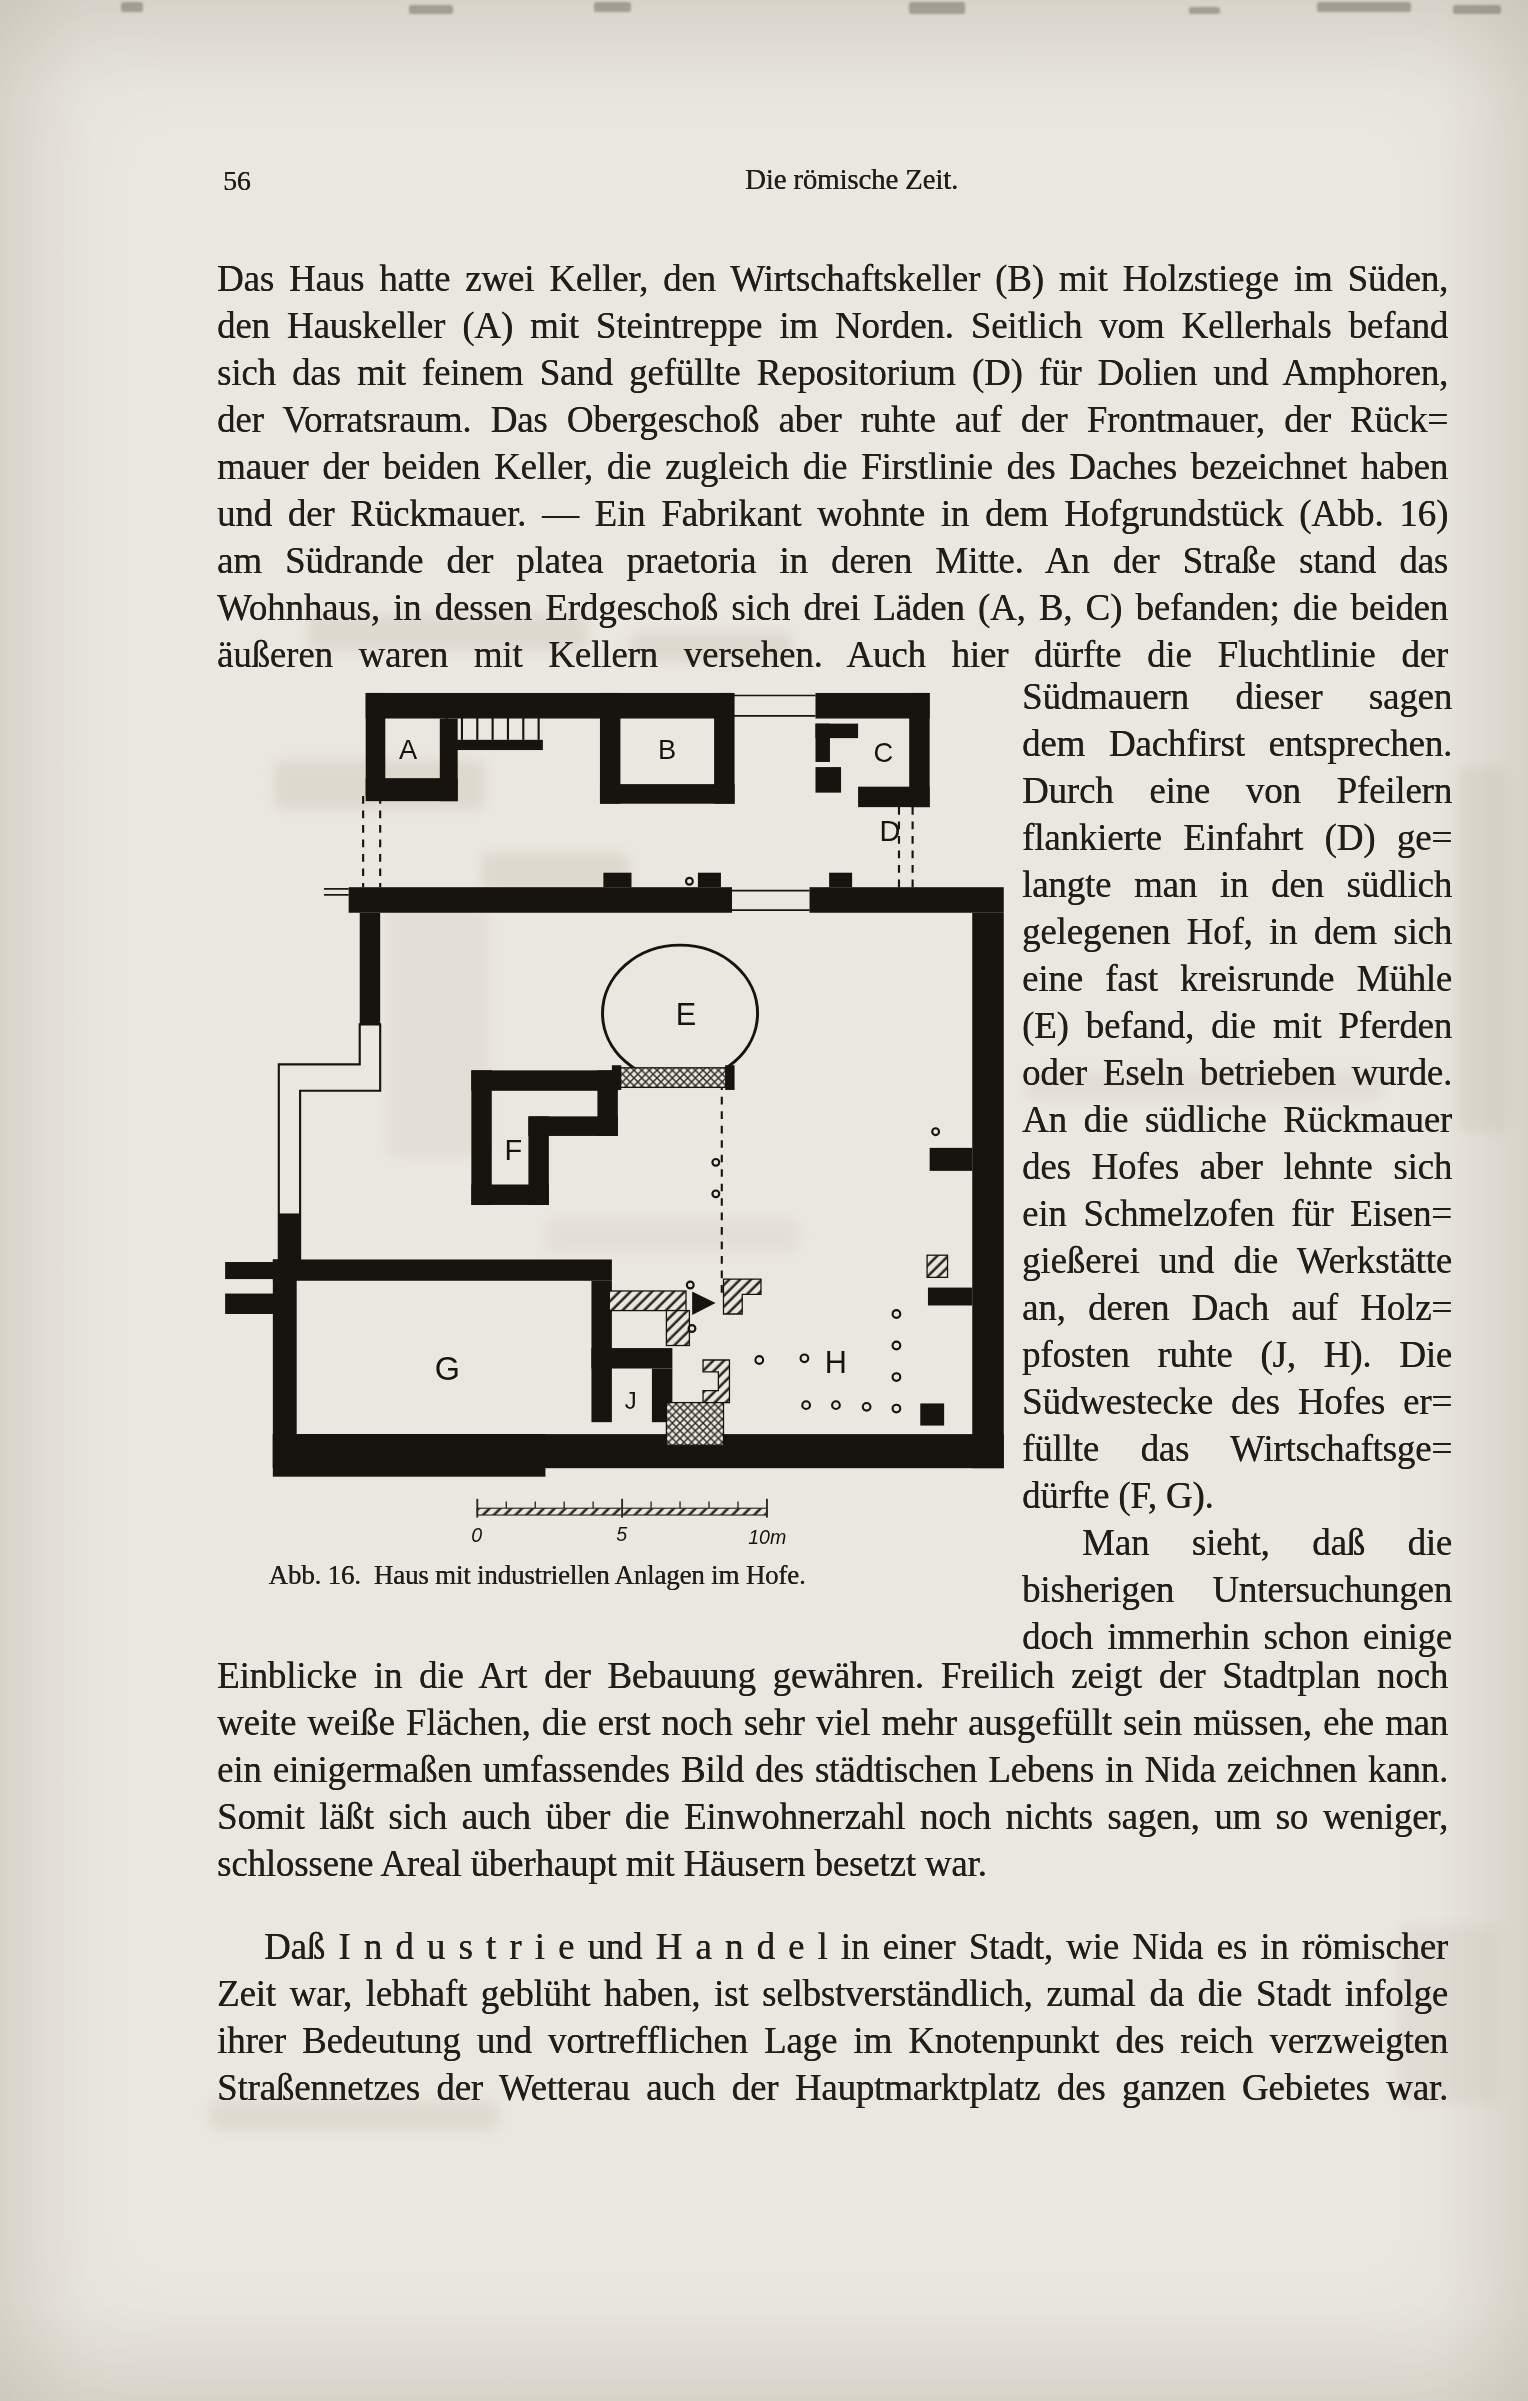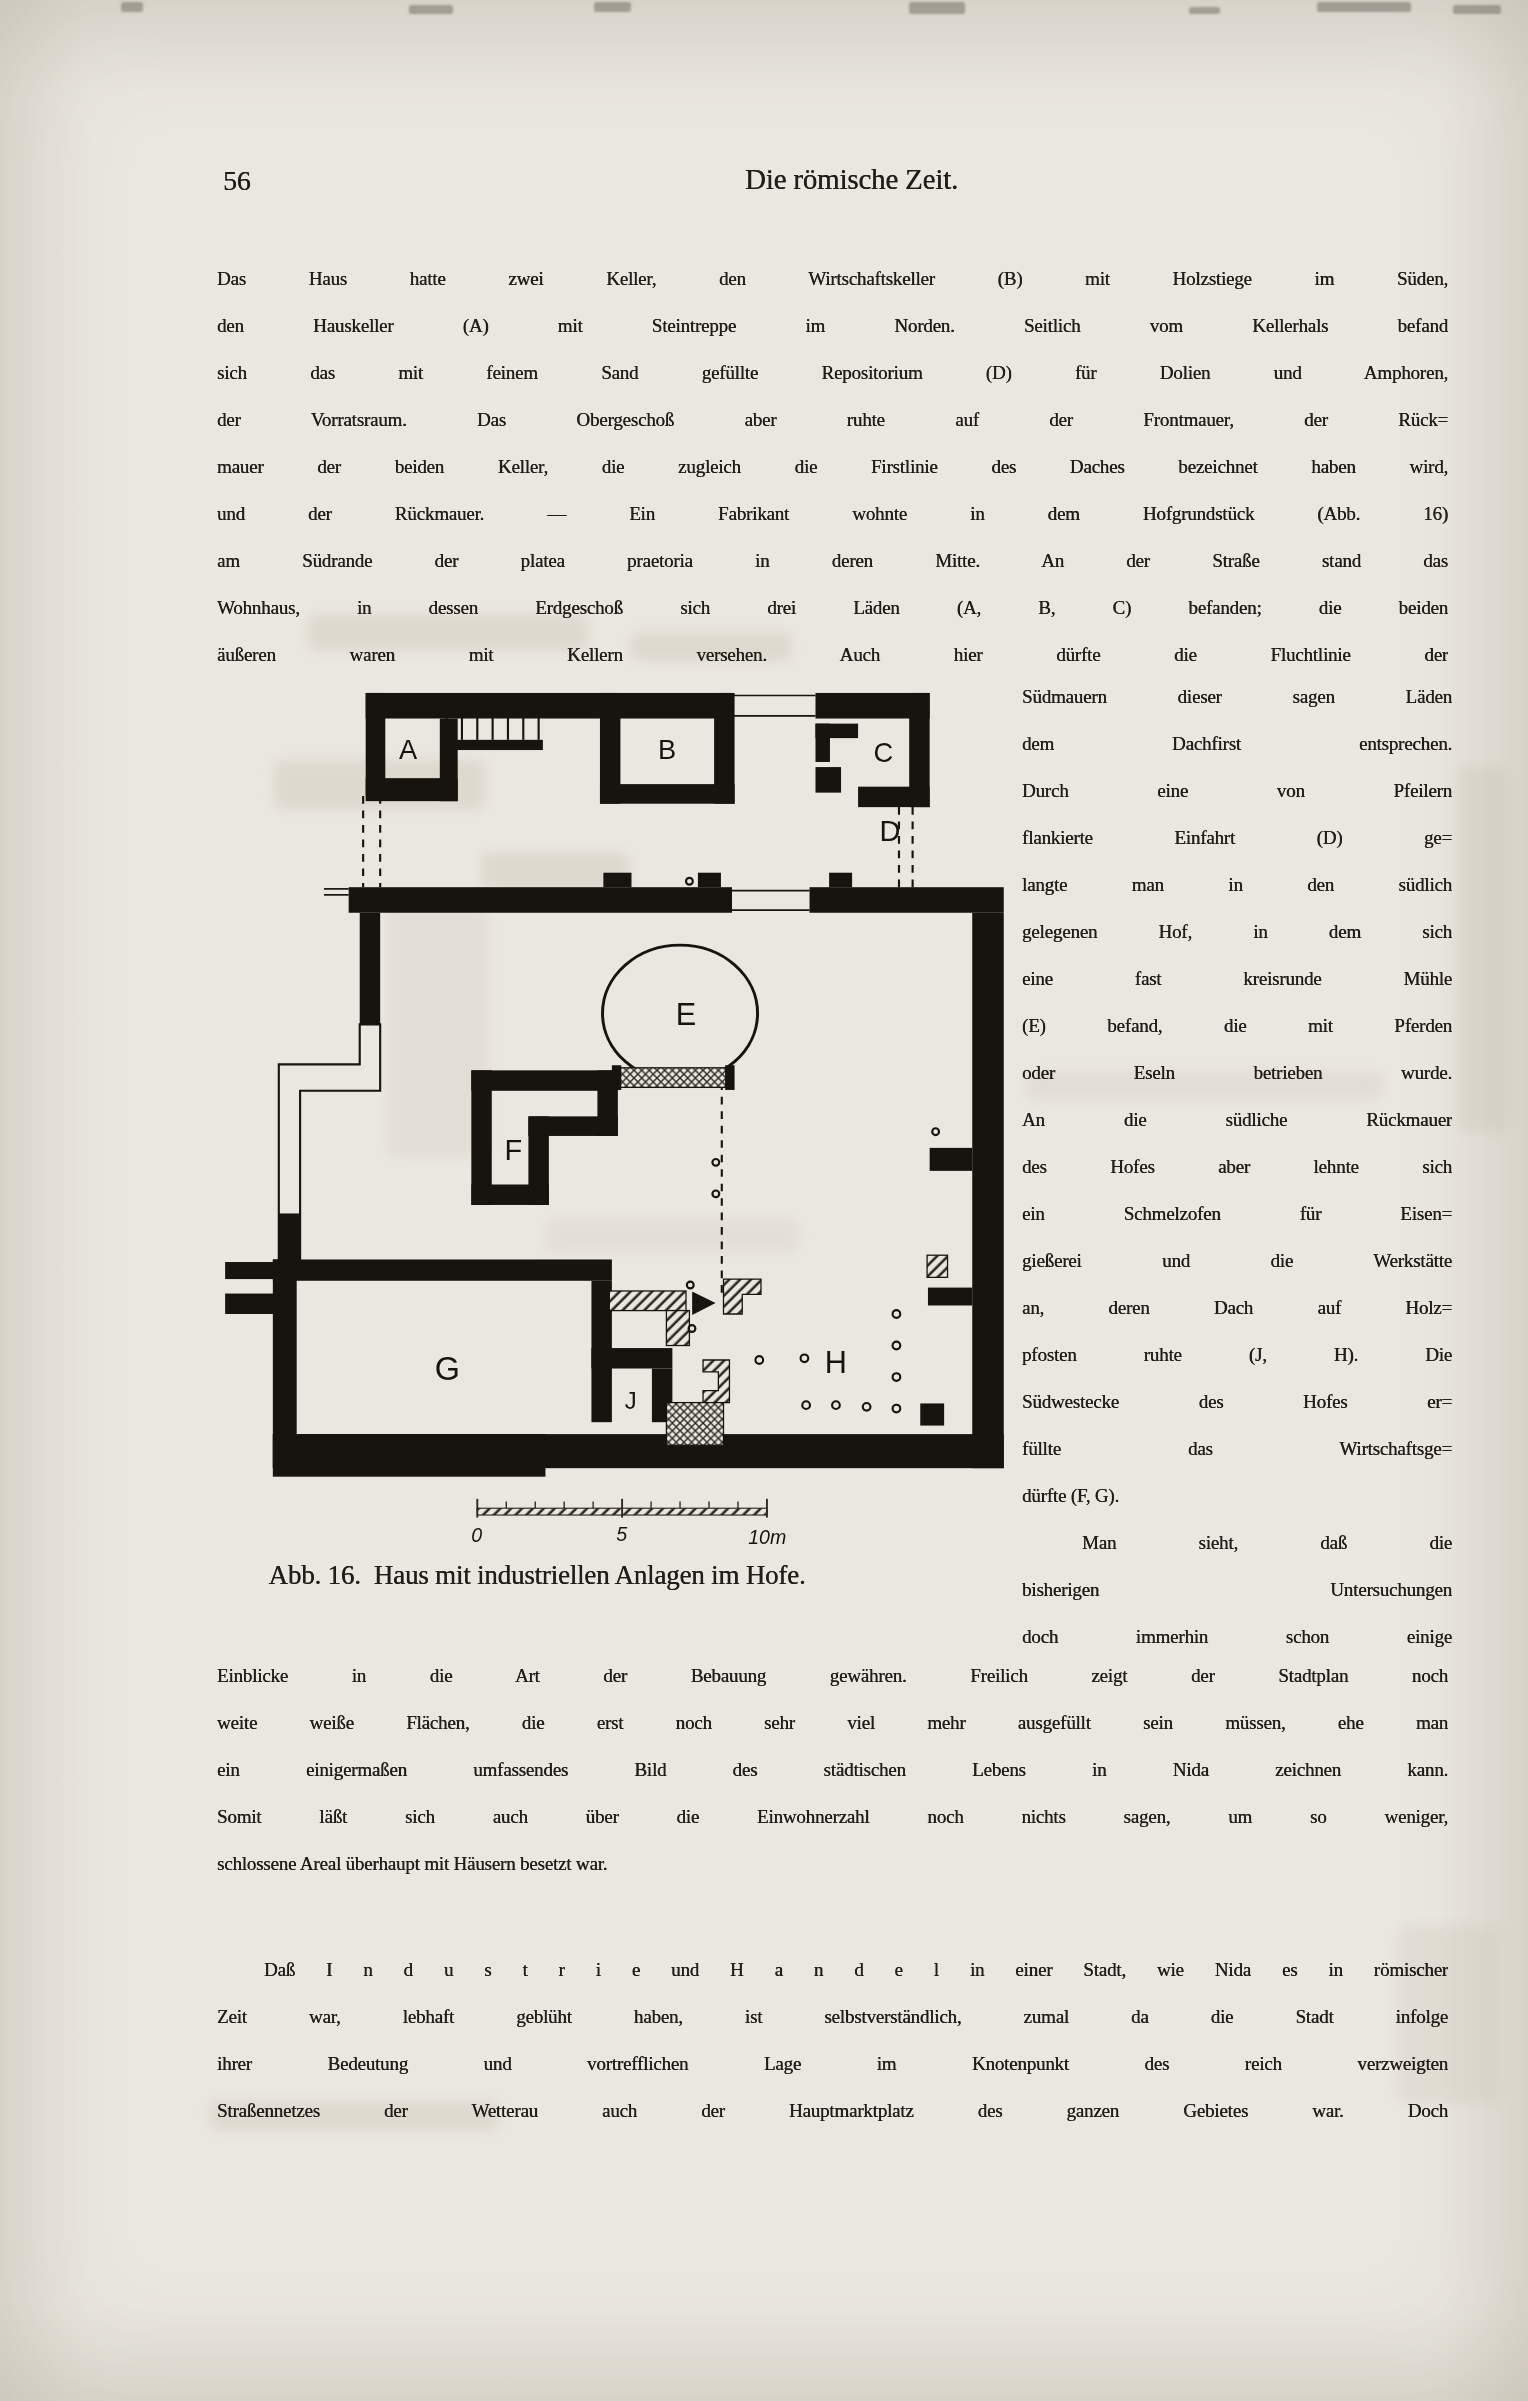--- a/index.html
+++ b/index.html
@@ -12,27 +12,27 @@
     color:#211d18;
   }
   .page::after {
     content:""; position:absolute; inset:0; pointer-events:none;
     box-shadow: inset 0 0 136px rgba(95,85,62,.16);
   }
   .txt { text-shadow: 0.3px 0 0 currentColor; letter-spacing:-0.2px; }
   .abs { position:absolute; }
   .block { position:absolute; }
   .jline {
-    height:47px; line-height:47px; font-size:19px;
+    height:47px; line-height:47px; font-size:37px;
     text-align:justify; text-align-last:justify;
     overflow:hidden; white-space:normal;
   }
   .endline { text-align-last:left; }
   .indent1 { text-indent:60px; }
-  .indent2 { text-indent:47px;margin-top:23px; }
+  .indent2 { text-indent:47px; }
   .pagenum { font-size:28px; line-height:34px; }
   .header  { font-size:29px; line-height:34px; text-align:center; }
   .caption { font-size:27px; line-height:37px; text-align:center; }
   .smudge { position:absolute; background:#c9c3b4; opacity:.38; filter:blur(6px); border-radius:10.2px; pointer-events:none; }
   .speck  { position:absolute; background:#6e6a61; opacity:.5; filter:blur(1.3px); border-radius:2.6px; pointer-events:none; }
   svg text { font-family:"Liberation Sans", sans-serif; fill:#17130e; }
 </style>
 </head>
 <body>
 

